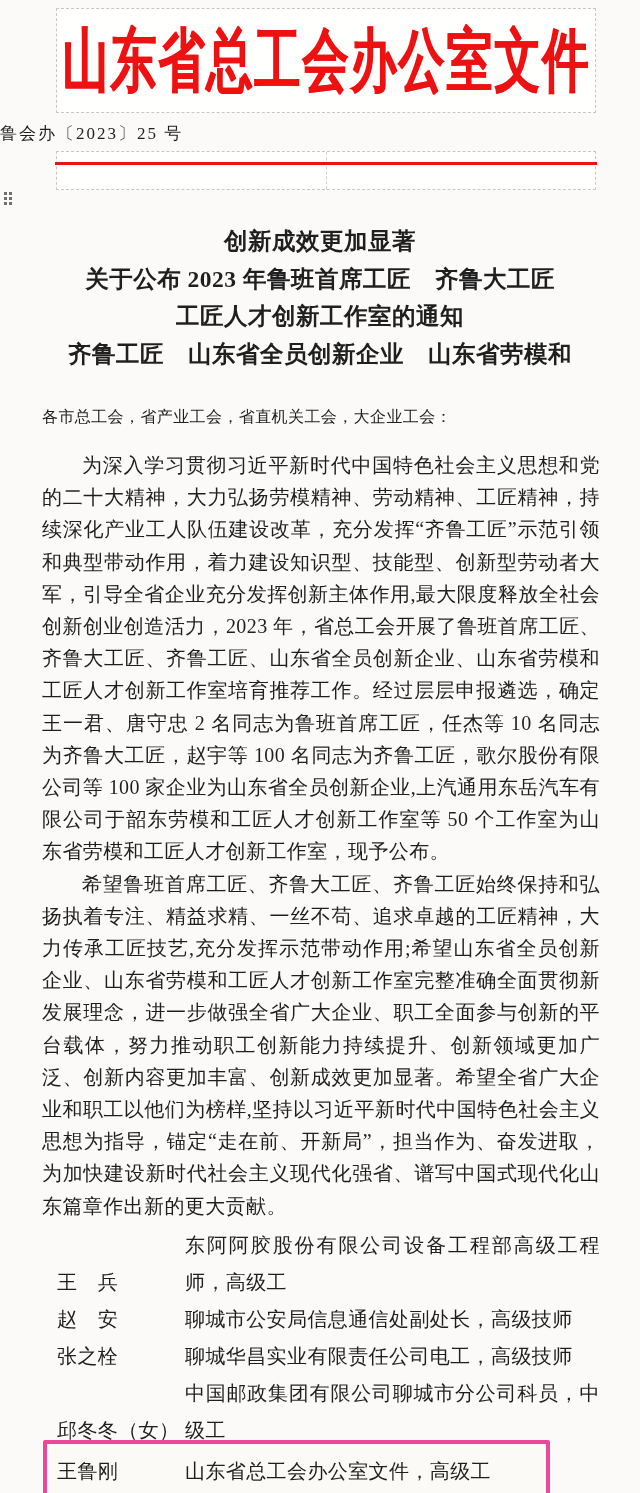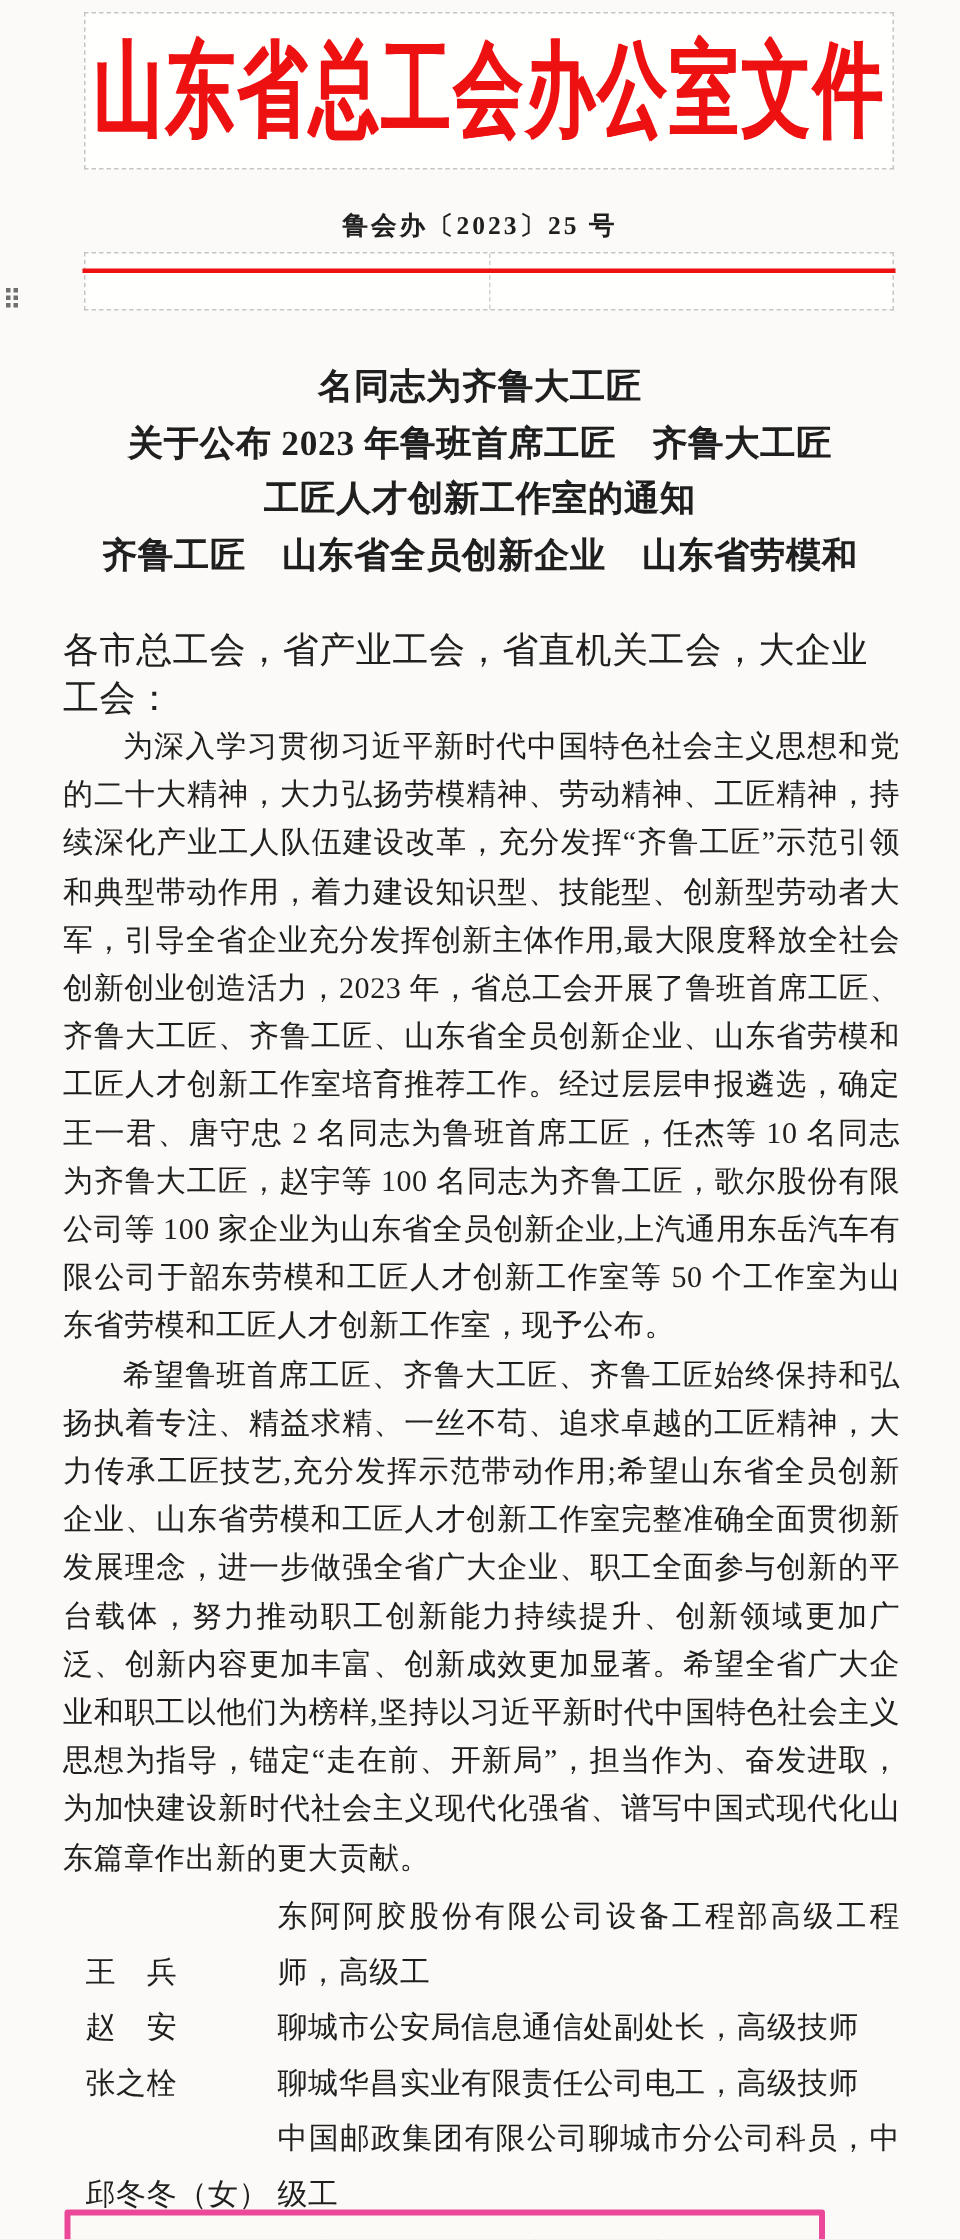--- a/index.html
+++ b/index.html
@@ -33,24 +33,24 @@
     font-size: 46px;
     font-weight: 900;
     letter-spacing: 2px;
     white-space: nowrap;
     transform: scaleY(1.5);
     text-shadow: 1px 0 0 #ee1112;
   }
 
   
   .doc-number {
-    margin-top: 26px;
-    text-align: center;
+    margin-top: 9px;
+    text-align: left;
     font-size: 17px;
-    font-weight: 700;
+    font-weight: 400;
     letter-spacing: 2px;
   }
 
   
   .redline-box {
     position: relative;
     margin: 6px 0 0 56px;
     width: 540px;
     height: 39px;
     border: 1px dashed #c6c6c6;
@@ -89,22 +89,22 @@
     margin: 33px 28px 0 28px;
     text-align: center;
     font-size: 23.5px;
     font-weight: 700;
     line-height: 37.5px;
     letter-spacing: 0.5px;
   }
 
   
   .salutation {
-    margin: 28px 40px 0 42px;
-    font-size: 24px;
+    margin: 28px 40px 16px 42px;
+    font-size: 16px;
     line-height: 32px;
     letter-spacing: 0.4px;
   }
   .para {
     margin: 0 40px 0 42px;
     font-size: 20px;
     line-height: 32.2px;
     letter-spacing: 0.4px;
     text-indent: 2em;
     text-align: justify;
@@ -150,21 +150,21 @@
   <div class="drag-handle">
     <i></i>
       <i></i>
       <i></i>
       <i></i>
       <i></i>
       <i></i>
   </div>
 
   <div class="doc-title">
-    <div>名同志为齐鲁大工匠</div>
+    <div>创新成效更加显著</div>
     <div>关于公布 2023 年鲁班首席工匠　齐鲁大工匠</div>
     <div>工匠人才创新工作室的通知</div>
     <div>齐鲁工匠　山东省全员创新企业　山东省劳模和</div>
   </div>
 
   <div class="salutation">各市总工会，省产业工会，省直机关工会，大企业工会：</div>
 
   <p class="para">为深入学习贯彻习近平新时代中国特色社会主义思想和党的二十大精神，大力弘扬劳模精神、劳动精神、工匠精神，持续深化产业工人队伍建设改革，充分发挥“齐鲁工匠”示范引领和典型带动作用，着力建设知识型、技能型、创新型劳动者大军，引导全省企业充分发挥创新主体作用,最大限度释放全社会创新创业创造活力，2023 年，省总工会开展了鲁班首席工匠、齐鲁大工匠、齐鲁工匠、山东省全员创新企业、山东省劳模和工匠人才创新工作室培育推荐工作。经过层层申报遴选，确定王一君、唐守忠 2 名同志为鲁班首席工匠，任杰等 10 名同志为齐鲁大工匠，赵宇等 100 名同志为齐鲁工匠，歌尔股份有限公司等 100 家企业为山东省全员创新企业,上汽通用东岳汽车有限公司于韶东劳模和工匠人才创新工作室等 50 个工作室为山东省劳模和工匠人才创新工作室，现予公布。</p>
 
   <p class="para">希望鲁班首席工匠、齐鲁大工匠、齐鲁工匠始终保持和弘扬执着专注、精益求精、一丝不苟、追求卓越的工匠精神，大力传承工匠技艺,充分发挥示范带动作用;希望山东省全员创新企业、山东省劳模和工匠人才创新工作室完整准确全面贯彻新发展理念，进一步做强全省广大企业、职工全面参与创新的平台载体，努力推动职工创新能力持续提升、创新领域更加广泛、创新内容更加丰富、创新成效更加显著。希望全省广大企业和职工以他们为榜样,坚持以习近平新时代中国特色社会主义思想为指导，锚定“走在前、开新局”，担当作为、奋发进取，为加快建设新时代社会主义现代化强省、谱写中国式现代化山东篇章作出新的更大贡献。</p>

